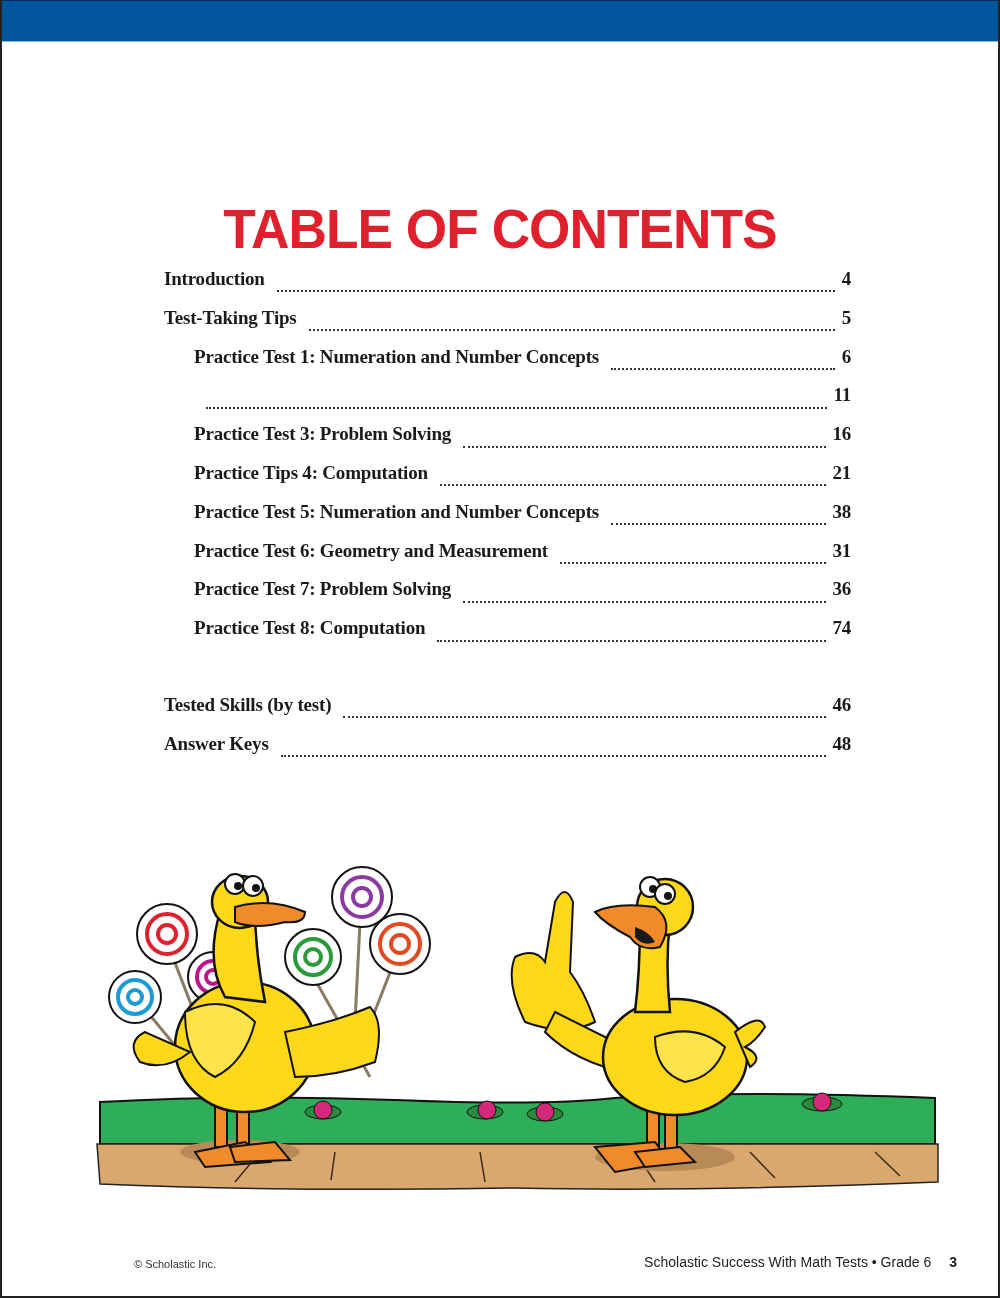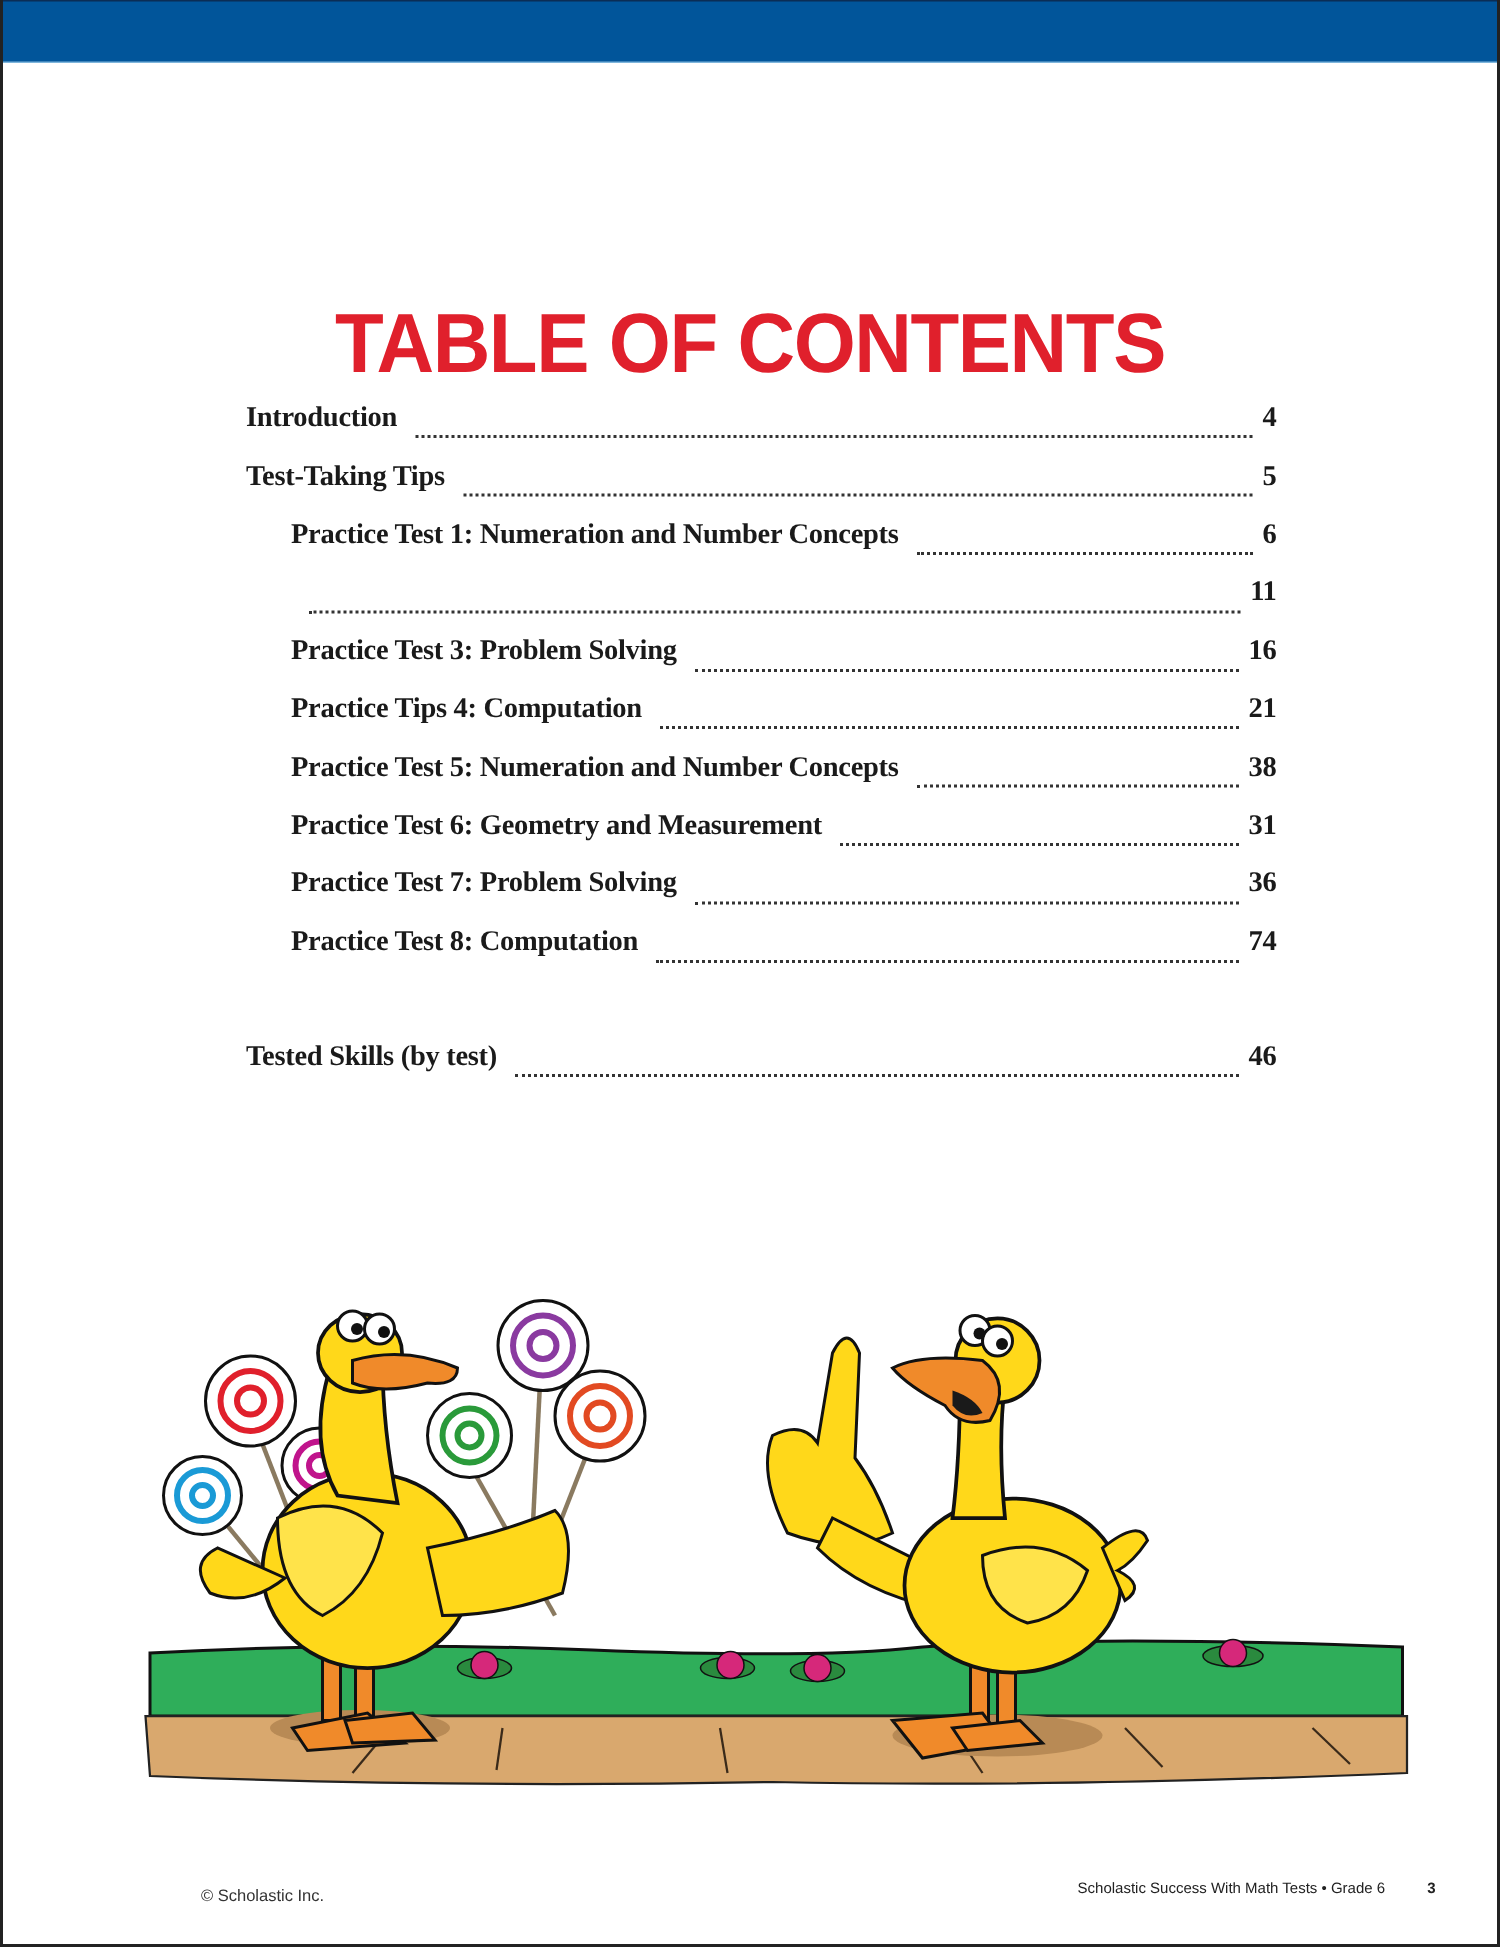--- a/index.html
+++ b/index.html
@@ -45,22 +45,22 @@
   .gap { height: 38px; }
 
   .art { position: absolute; left: 95px; top: 862px; width: 845px; height: 330px; }
 
   .footer-left {
     position: absolute; left: 90px; top: 1258px; font-size: 11px; color: #333;
     font-family: "Liberation Sans", sans-serif;
     margin-left: 44px;
   }
   .footer-right {
-    position: absolute; right: 43px; top: 1254px; font-size: 10px; color: #222;
-    font-family: "Liberation Sans", sans-serif; display: flex; gap: 28px;
+    position: absolute; right: 43px; top: 1254px; font-size: 14px; color: #222;
+    font-family: "Liberation Sans", sans-serif; display: flex; gap: 18px;
   }
   .footer-right .pg { font-weight: bold; }
 </style>
 </head>
 <body>
 
 <div class="top-band"></div>
 
 <div class="title">TABLE OF CONTENTS</div>
 
@@ -115,20 +115,25 @@
     <span class="dots"></span>
     <span class="page">74</span>
   </div>
 
   <div class="gap"></div>
 
   <div class="toc-row">
     <span class="label">Tested Skills (by test)</span>
     <span class="dots"></span>
     <span class="page">46</span>
+  </div>
+  <div class="toc-row">
+    <span class="label">Answer Keys</span>
+    <span class="dots"></span>
+    <span class="page">48</span>
   </div>
 </div>
 
 <svg class="art" viewBox="0 0 845 330" xmlns="http://www.w3.org/2000/svg">
 
   <path d="M5 240 Q150 232 300 238 Q450 244 520 236 Q640 228 840 236 L840 282 L5 282 Z" fill="#2fae5a" stroke="#111" stroke-width="2"></path>
 
   <path d="M2 282 L843 282 L843 320 Q600 330 420 326 Q200 330 5 322 Z" fill="#d9a86e" stroke="#222" stroke-width="1.5"></path>
   <g stroke="#3a2a1a" stroke-width="1.5">
     <line x1="165" y1="290" x2="140" y2="320"></line>

